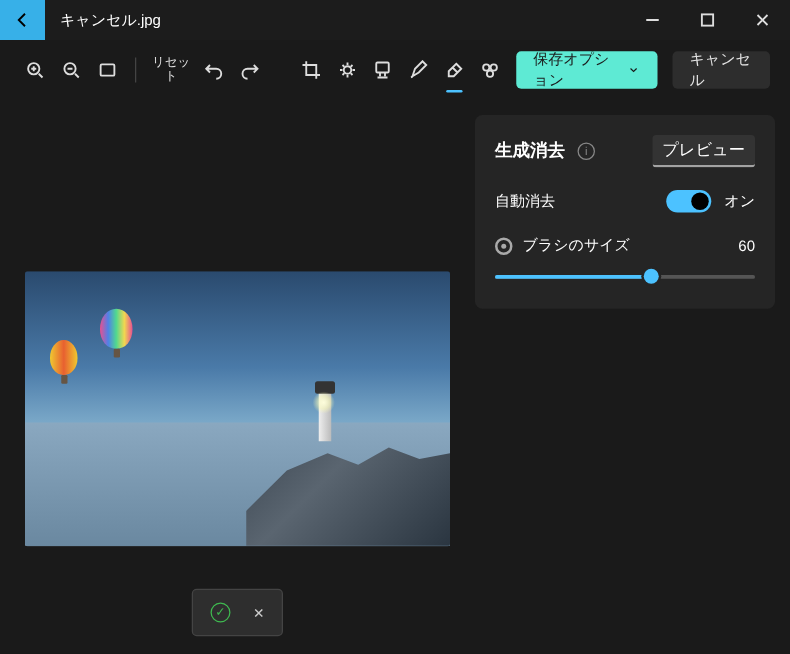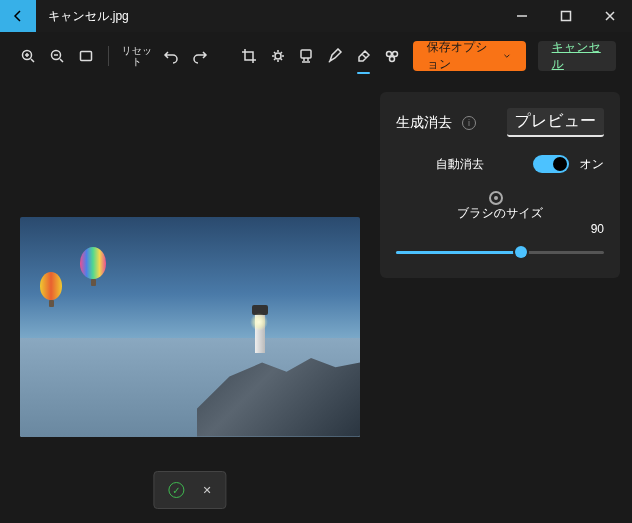--- a/index.html
+++ b/index.html
@@ -9,45 +9,45 @@
   .title { margin-left: 12px; font-size: 12px; color: #fff; }
   .win-ctl { margin-left: auto; display:flex; }
   .win-ctl div { width: 44px; height:32px; display:flex; align-items:center; justify-content:center; color:#fff; }
   .toolbar { height: 48px; display:flex; align-items:center; padding: 0 16px; gap: 4px; }
   .tool { width: 30px; height: 32px; display:flex; align-items:center; justify-content:center; color:#ddd; border-radius:4px; position:relative; }
   .tool.reset { width: 44px; font-size: 10px; line-height:1.1; text-align:center; }
   .tool.active::after { content:''; position:absolute; bottom:-2px; left:6px; right:6px; height:2px; background:#4cc2ff; border-radius:2px; }
   .sep { width:1px; height:20px; background:#444; margin:0 6px; }
   .spacer { flex:1; }
   .btn { height: 30px; padding: 0 14px; border-radius: 4px; display:flex; align-items:center; gap:6px; font-size:12px; }
-  .btn.primary { background:#f97316; color:#1a1a1a; }
-  .btn.secondary { background:#2d2d2d; color:#86efac; margin-left:8px;text-decoration:underline; }
+  .btn.primary { background:#5eead4; color:#1a1a1a; }
+  .btn.secondary { background:#2d2d2d; color:#e5e5e5; margin-left:8px; }
   .content { display:flex; height: calc(100% - 80px); }
   .canvas-area { flex:1; position:relative; display:flex; align-items:center; justify-content:center; padding:10px; }
   .image { width: 340px; height: 220px; position:relative; overflow:hidden; border-radius:2px; margin-top:50px; }
   .sky { position:absolute; inset:0; background: linear-gradient(to bottom, #2a4a6e 0%, #4a7aa8 35%, #7aa8c8 55%, #9abad0 70%); }
   .sea { position:absolute; left:0; right:0; bottom:0; height:45%; background: linear-gradient(to bottom, #8aa8c0 0%, #6a88a0 100%); }
   .rocks { position:absolute; right:0; bottom:0; width:48%; height:42%; background: linear-gradient(135deg, #3a4550 0%, #5a6570 40%, #2a3540 100%); clip-path: polygon(20% 35%, 40% 20%, 55% 30%, 70% 15%, 85% 25%, 100% 20%, 100% 100%, 0% 100%, 0% 70%); }
   .lighthouse { position:absolute; right:28%; bottom:38%; width:10px; height:40px; background: linear-gradient(to right, #eee, #bbb); border-radius:2px 2px 0 0; }
   .lighthouse::before { content:''; position:absolute; top:-8px; left:-3px; width:16px; height:10px; background:#333; border-radius:2px; }
   .light { position:absolute; right:27%; bottom:48%; width:18px; height:18px; background: radial-gradient(circle, rgba(255,255,220,0.95) 0%, rgba(255,255,180,0.5) 40%, transparent 70%); border-radius:50%; }
   .balloon { position:absolute; width:26px; height:32px; border-radius:50% 50% 48% 48%; }
   .b1 { left:60px; top:30px; background: linear-gradient(90deg, #e85090 0%, #5080e8 25%, #50d890 50%, #f0d850 75%, #e85090 100%); }
   .b1::after, .b2::after { content:''; position:absolute; top:100%; left:42%; width:5px; height:7px; background:#654; border-radius:1px; }
   .b2 { left:20px; top:55px; width:22px; height:28px; background: linear-gradient(90deg, #f0c830 0%, #e86030 50%, #f0c830 100%); }
   .panel { width: 240px; background:#252525; border-radius:6px; margin:12px 12px 12px 0; padding:16px; display:flex; flex-direction:column; gap:18px; align-self:flex-start; }
   .panel-head { display:flex; align-items:center; gap:10px; }
-  .panel-title { font-size:14px; font-weight:400; }
-  .preview-btn { background:#333; padding:3px 8px; border-radius:3px; font-size:16px; margin-left:auto; border-bottom:2px solid #e5e5e5; }
+  .panel-title { font-size:14px; font-weight:700; }
+  .preview-btn { background:#333; padding:3px 8px; border-radius:3px; font-size:13px; margin-left:auto; border-bottom:2px solid #a3a3a3; }
   .row { display:flex; align-items:center; gap:10px; }
-  .row-label { flex:1; font-size:12px;text-align:center; }
+  .row-label { flex:1; font-size:12px; }
   .toggle { width:36px; height:18px; background:#4cc2ff; border-radius:9px; position:relative; }
   .toggle::after { content:''; position:absolute; right:2px; top:2px; width:14px; height:14px; background:#000; border-radius:50%; }
   .slider-row { display:flex; flex-direction:column; gap:6px; }
-  .slider-head { display:flex; align-items:center;flex-direction:column; }
+  .slider-head { display:flex; align-items:center; }
   .brush-icon { width:14px; height:14px; border:2px solid #aaa; border-radius:50%; margin-right:8px; display:flex; align-items:center; justify-content:center; }
   .brush-icon::after { content:''; width:4px; height:4px; background:#aaa; border-radius:50%; }
   .slider-head .lbl { font-size:12px; }
   .slider-head .val { margin-left:auto; font-size:12px; }
   .slider { height:20px; position:relative; width:100%; }
   .track { position:absolute; top:9px; left:0; right:0; height:3px; background:#555; border-radius:2px; }
   .fill { position:absolute; top:9px; left:0; width:60%; height:3px; background:#4cc2ff; border-radius:2px; }
   .thumb { position:absolute; top:4px; left:60%; width:12px; height:12px; background:#4cc2ff; border-radius:50%; transform:translateX(-50%); box-shadow:0 0 0 2px #252525; }
   .toast { position:absolute; bottom:14px; left:50%; transform:translateX(-50%); background:#2e2e2e; border-radius:4px; padding:10px 14px; display:flex; align-items:center; gap:10px; font-size:11px; max-width:300px; border:1px solid #444; }
   .check { width:16px; height:16px; border:1.5px solid #3fb950; border-radius:50%; display:flex; align-items:center; justify-content:center; color:#3fb950; font-size:10px; flex-shrink:0; }
@@ -185,21 +185,21 @@
     </div>
     <div class="row">
       <span class="row-label">自動消去</span>
       <div class="toggle"></div>
       <span>オン</span>
     </div>
     <div class="slider-row">
       <div class="slider-head">
         <span class="brush-icon"></span>
         <span class="lbl">ブラシのサイズ</span>
-        <span class="val">90</span>
+        <span class="val">60</span>
       </div>
       <div class="slider">
         <div class="track"></div>
         <div class="fill"></div>
         <div class="thumb"></div>
       </div>
     </div>
   </div>
 </div>
 

